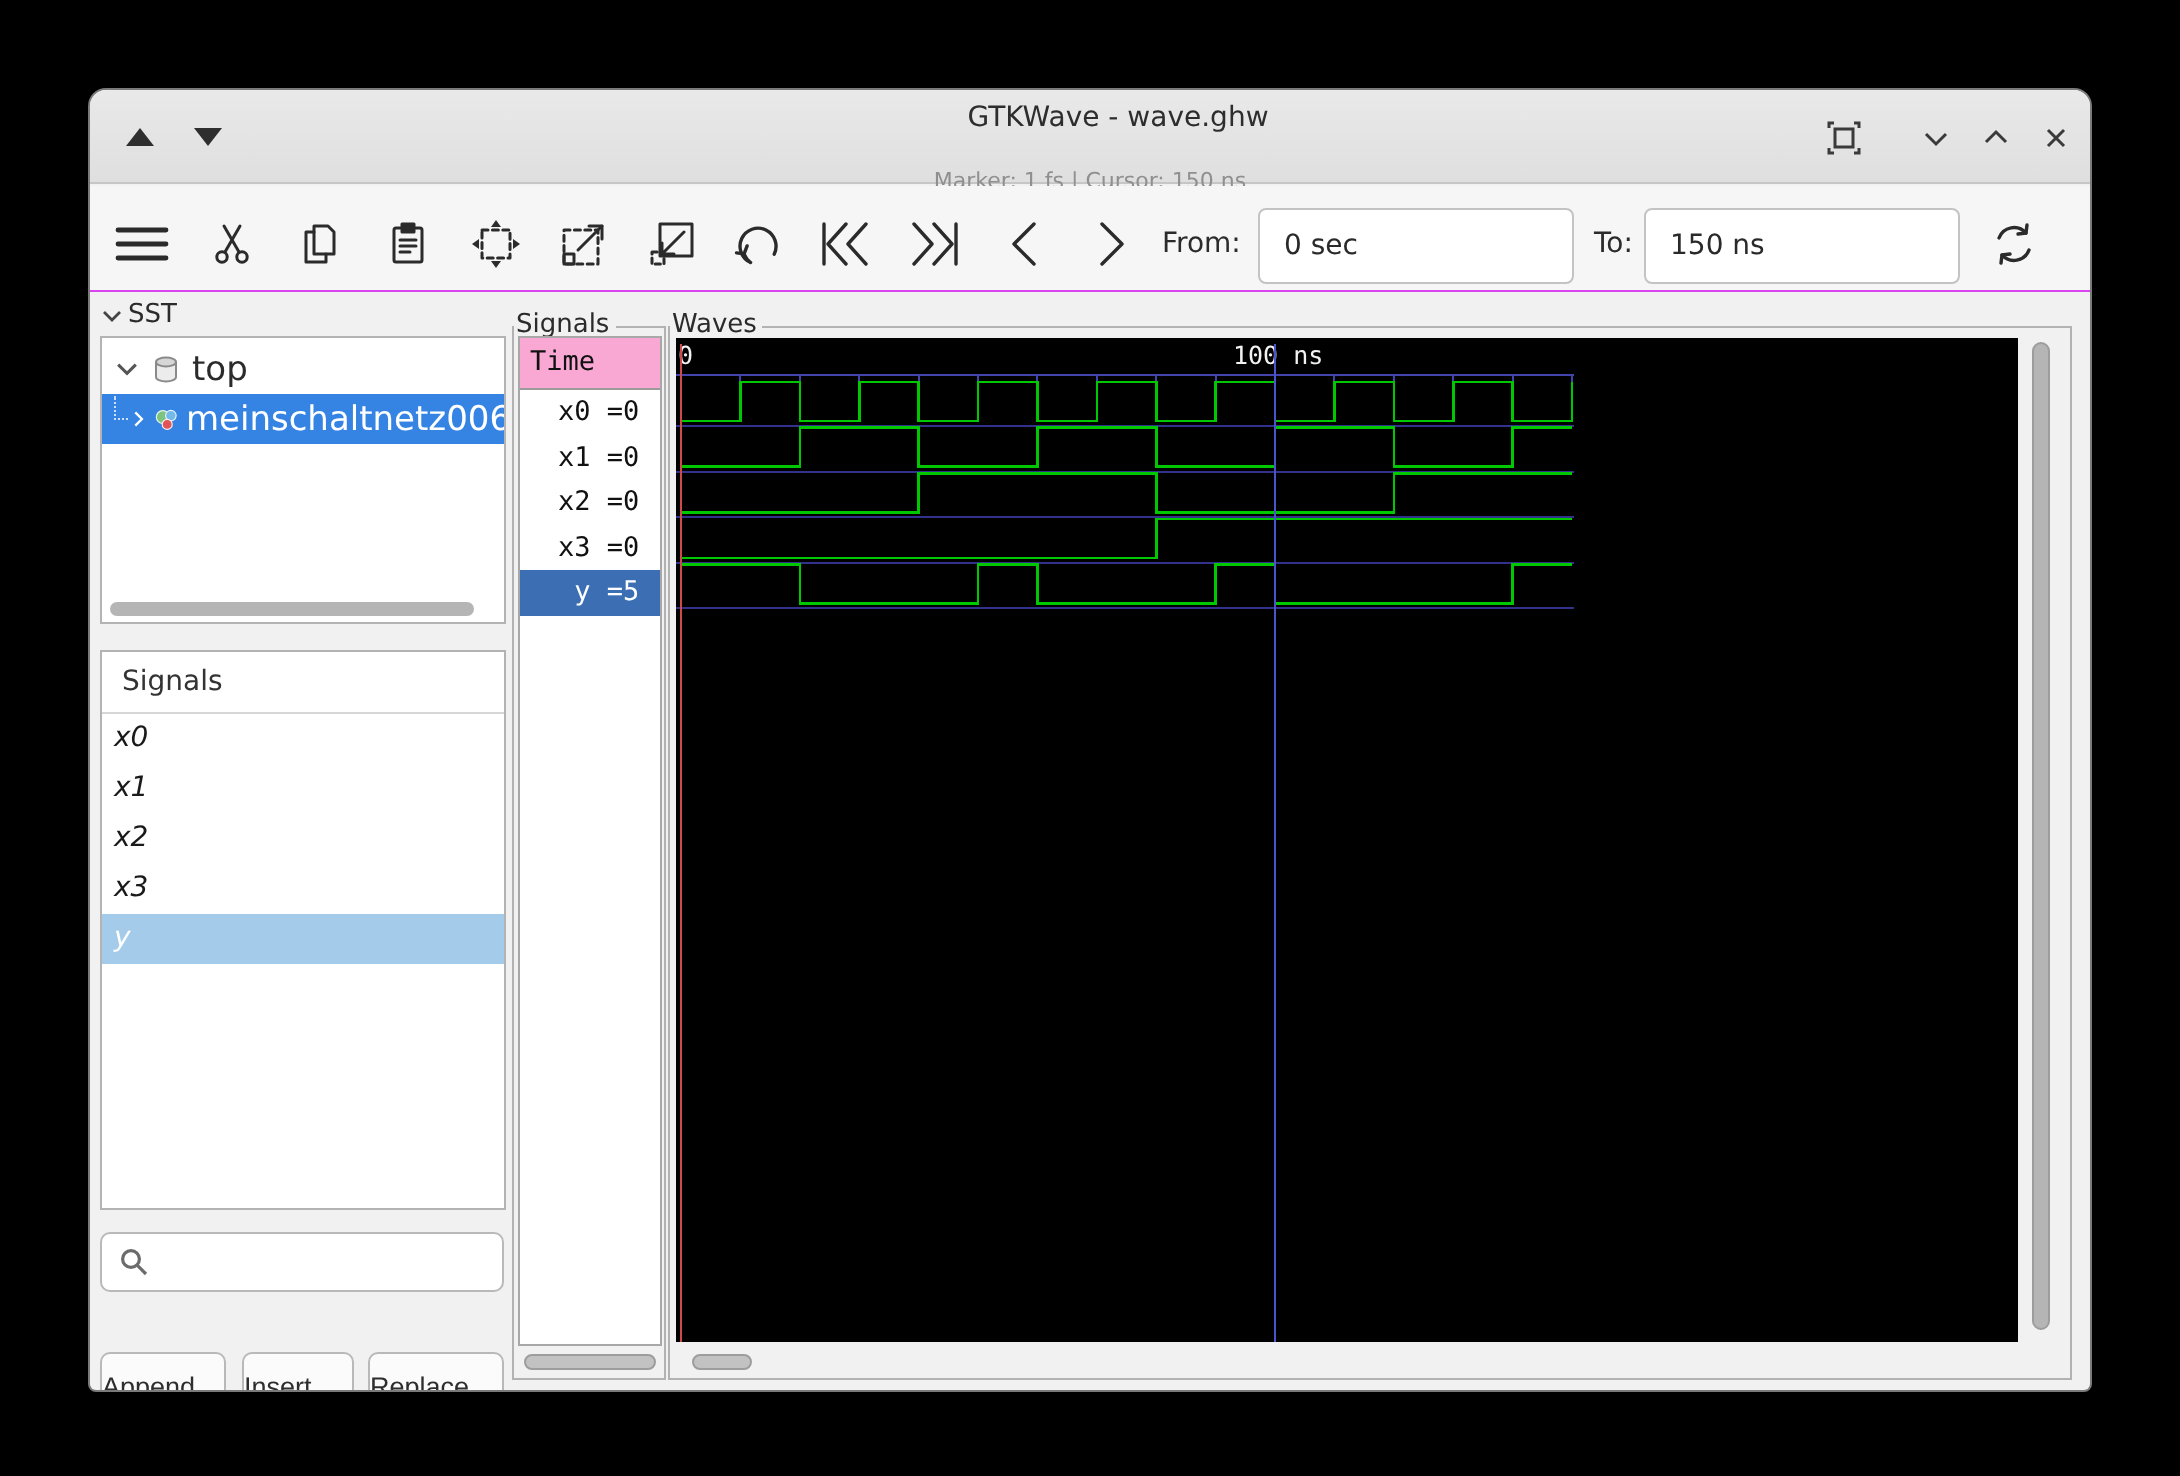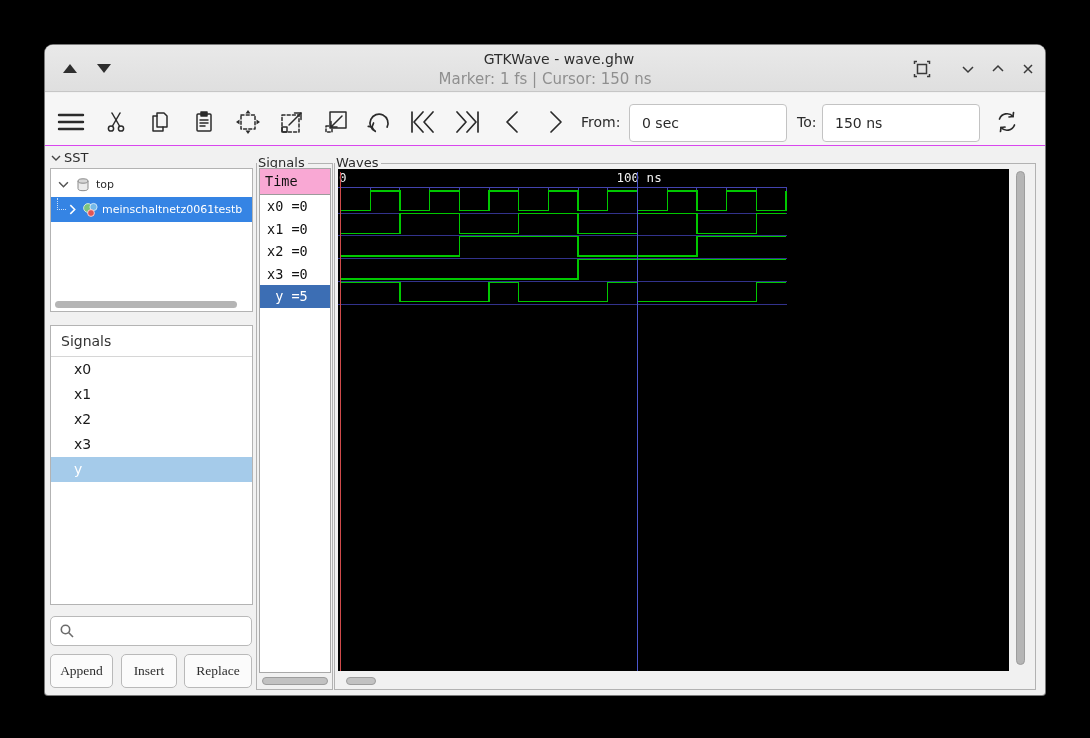--- a/index.html
+++ b/index.html
@@ -8,21 +8,21 @@
 
   .window { position:absolute; left:45px; top:45px; width:1000px; height:650px;
             background:#f1f1f1; border-radius:8px 8px 3px 3px; overflow:hidden;
             box-shadow:0 0 0 1px #7a7a7a; }
 
   
   .titlebar { position:absolute; left:0; top:0; width:100%; height:47px;
               background:linear-gradient(#e9e9e9,#dfdfdf); border-bottom:1px solid #c6c6c6; }
   .tb-center { position:absolute; left:0; right:0; top:6px; text-align:center; }
   .tb-title { font-size:14px; color:#2d2d2d;padding-left:28px; }
-  .tb-subtitle { font-size:15px; color:#8f8f8f; margin-top:3px; }
+  .tb-subtitle { font-size:11px; color:#8f8f8f; margin-top:17px; }
   .tri { position:absolute; top:19px; width:0; height:0; border-left:7px solid transparent;
          border-right:7px solid transparent; cursor:default; }
   .tri-up { left:18px; border-bottom:9px solid #2e2e2e; }
   .tri-down { left:52px; border-top:9px solid #2e2e2e; }
   .tb-btn { position:absolute; top:13px; width:22px; height:22px; display:flex;
             align-items:center; justify-content:center; }
   .tb-btn svg { stroke:#3a3a3a; fill:none; stroke-width:1.5; }
 
   
   .toolbar { position:absolute; left:0; top:48px; width:100%; height:53px; background:#f6f6f6;
@@ -33,55 +33,55 @@
   .tlabel { position:absolute; top:21px; font-size:14px; color:#2b2b2b; }
   .tinput { position:absolute; top:11px; height:38px; width:158px; background:#fff;
             border:1px solid #c3c3c3; border-radius:4px; font-size:14px; color:#2a2a2a;
             padding-left:12px; font-family:"DejaVu Sans", sans-serif; outline:none; }
 
   
   .sst-head { position:absolute; left:6px; top:105px; font-size:13px; color:#2b2b2b;
               display:flex; align-items:center; gap:3px; }
   .panel { position:absolute; background:#fff; border:1px solid #b3b3b3; }
   .tree-panel { left:5px; top:123px; width:203px; height:144px; overflow:hidden; }
-  .tree-row { position:relative; height:25px; display:flex; align-items:center; font-size:11px; }
+  .tree-row { position:relative; height:25px; display:flex; align-items:center; font-size:17px; }
   .tree-row .lbl { white-space:nowrap; overflow:hidden; }
   .tree-row.sel { background:#3584e4; color:#fff; }
   .tree-ind { display:inline-block; }
   .branch { width:9px; height:12px; border-left:1px dotted rgba(255,255,255,.75);
             border-bottom:1px dotted rgba(255,255,255,.75); margin:-6px 2px 6px 6px; }
   .hthumb { position:absolute; height:7px; border-radius:4px; background:#b5b5b5; }
   .list-panel { left:5px; top:280px; width:203px; height:280px; }
   .list-header { height:31px; line-height:31px; padding-left:10px; font-size:14px;
                  color:#333; border-bottom:1px solid #d6d6d6; }
-  .list-item { height:25px; line-height:25px; padding-left:23px; font-size:14px; color:#1a1a1a; }
+  .list-item { height:25px; line-height:25px; padding-left:6px; font-size:14px; color:#1a1a1a;font-style:italic; }
   .list-item.sel { background:#a5cbea; color:#fff; }
   .search-box { position:absolute; left:5px; top:571px; width:202px; height:30px; background:#fff;
                 border:1px solid #b9b9b9; border-radius:5px; display:flex; align-items:center; }
   .search-box svg { margin-left:8px; stroke:#6b6b6b; fill:none; stroke-width:1.6; }
   .search-box input { border:none; outline:none; flex:1; height:100%; font-size:13px;
                       background:transparent; padding-left:6px; font-family:"DejaVu Sans", sans-serif; }
-  .abtn { position:absolute; top:609px; height:34px; background:#fbfbfb; border:1px solid #b9b9b9;
-          border-radius:5px; font-size:13.5px; color:#2e2e2e; font-family:Liberation Serif, serif;
-          display:flex; align-items:center; justify-content:center; }
+  .abtn { position:absolute; top:631px; height:34px; background:#fbfbfb; border:1px solid #b9b9b9;
+          border-radius:5px; font-size:13.5px; color:#2e2e2e; font-family:Liberation Sans, sans-serif;
+          display:flex; align-items:center; }
 
   
   .frame { position:absolute; border:1px solid #b2b2b2; }
   .frame-label { position:absolute; left:0; top:-9px; background:#f1f1f1; padding:0 3px 0 1px;
                  font-size:13px; color:#2b2b2b; line-height:16px; }
   .mid-frame { left:211px; top:118px; width:77px; height:527px; }
   .waves-frame { left:289px; top:118px; width:702px; height:527px; }
 
   
   .mid-panel { position:absolute; left:2px; top:4px; width:72px; height:505px; background:#fff;
                border:1px solid #a8a8a8; overflow:hidden;
                font-family:"DejaVu Sans Mono", monospace; }
   .time-header { height:26px; line-height:25px; background:#f9a8d4; border-bottom:1px solid #9b9b9b;
                  padding-left:5px; font-size:13.5px; color:#111; }
-  .sig-row { height:22.6px; line-height:22.6px; padding-left:7px; font-size:13.5px;
+  .sig-row { height:22.6px; line-height:22.6px; padding-left:19px; font-size:13.5px;
              color:#111; white-space:pre; }
   .sig-row.sel { background:#3c6eb4; color:#fff; }
 
   
   .wave-black { position:absolute; left:3px; top:5px; width:671px; height:502px; background:#000; }
   .vscroll { position:absolute; left:679px; top:6px; width:13px; height:500px; }
   .vthumb { position:absolute; left:2px; top:1px; width:9px; height:494px; border-radius:5px;
             background:#b5b5b5; border:1px solid #9d9d9d; }
   .scroll-thumb { position:absolute; height:8px; border-radius:4px; background:#c2c2c2;
                   border:1px solid #9d9d9d; }

